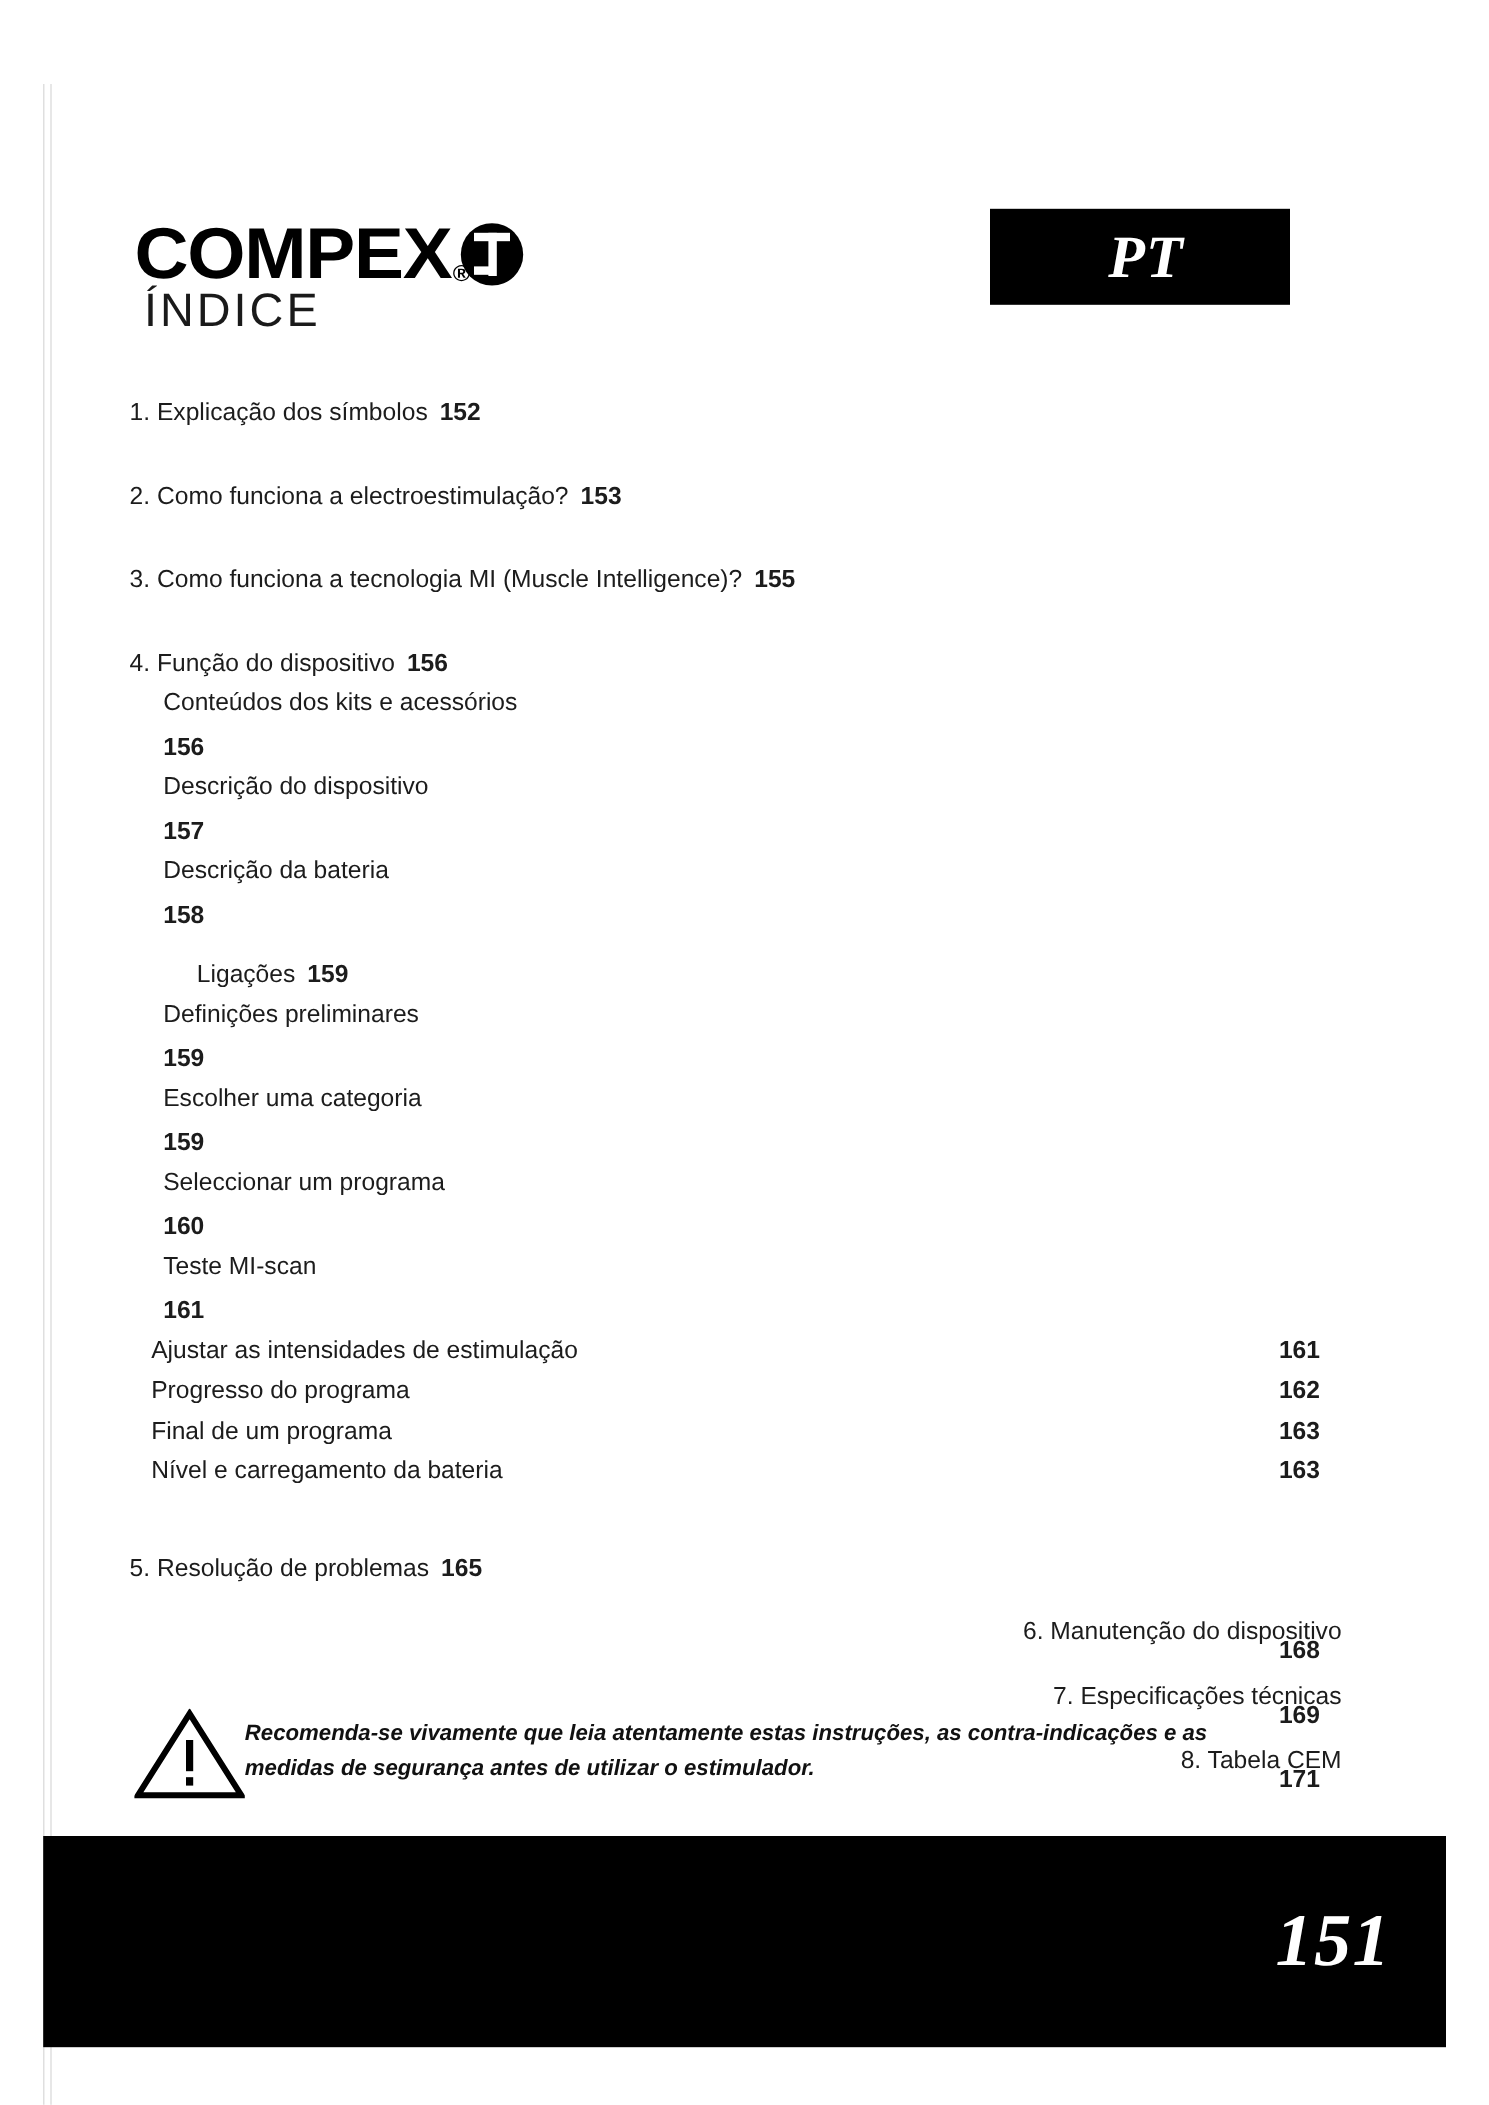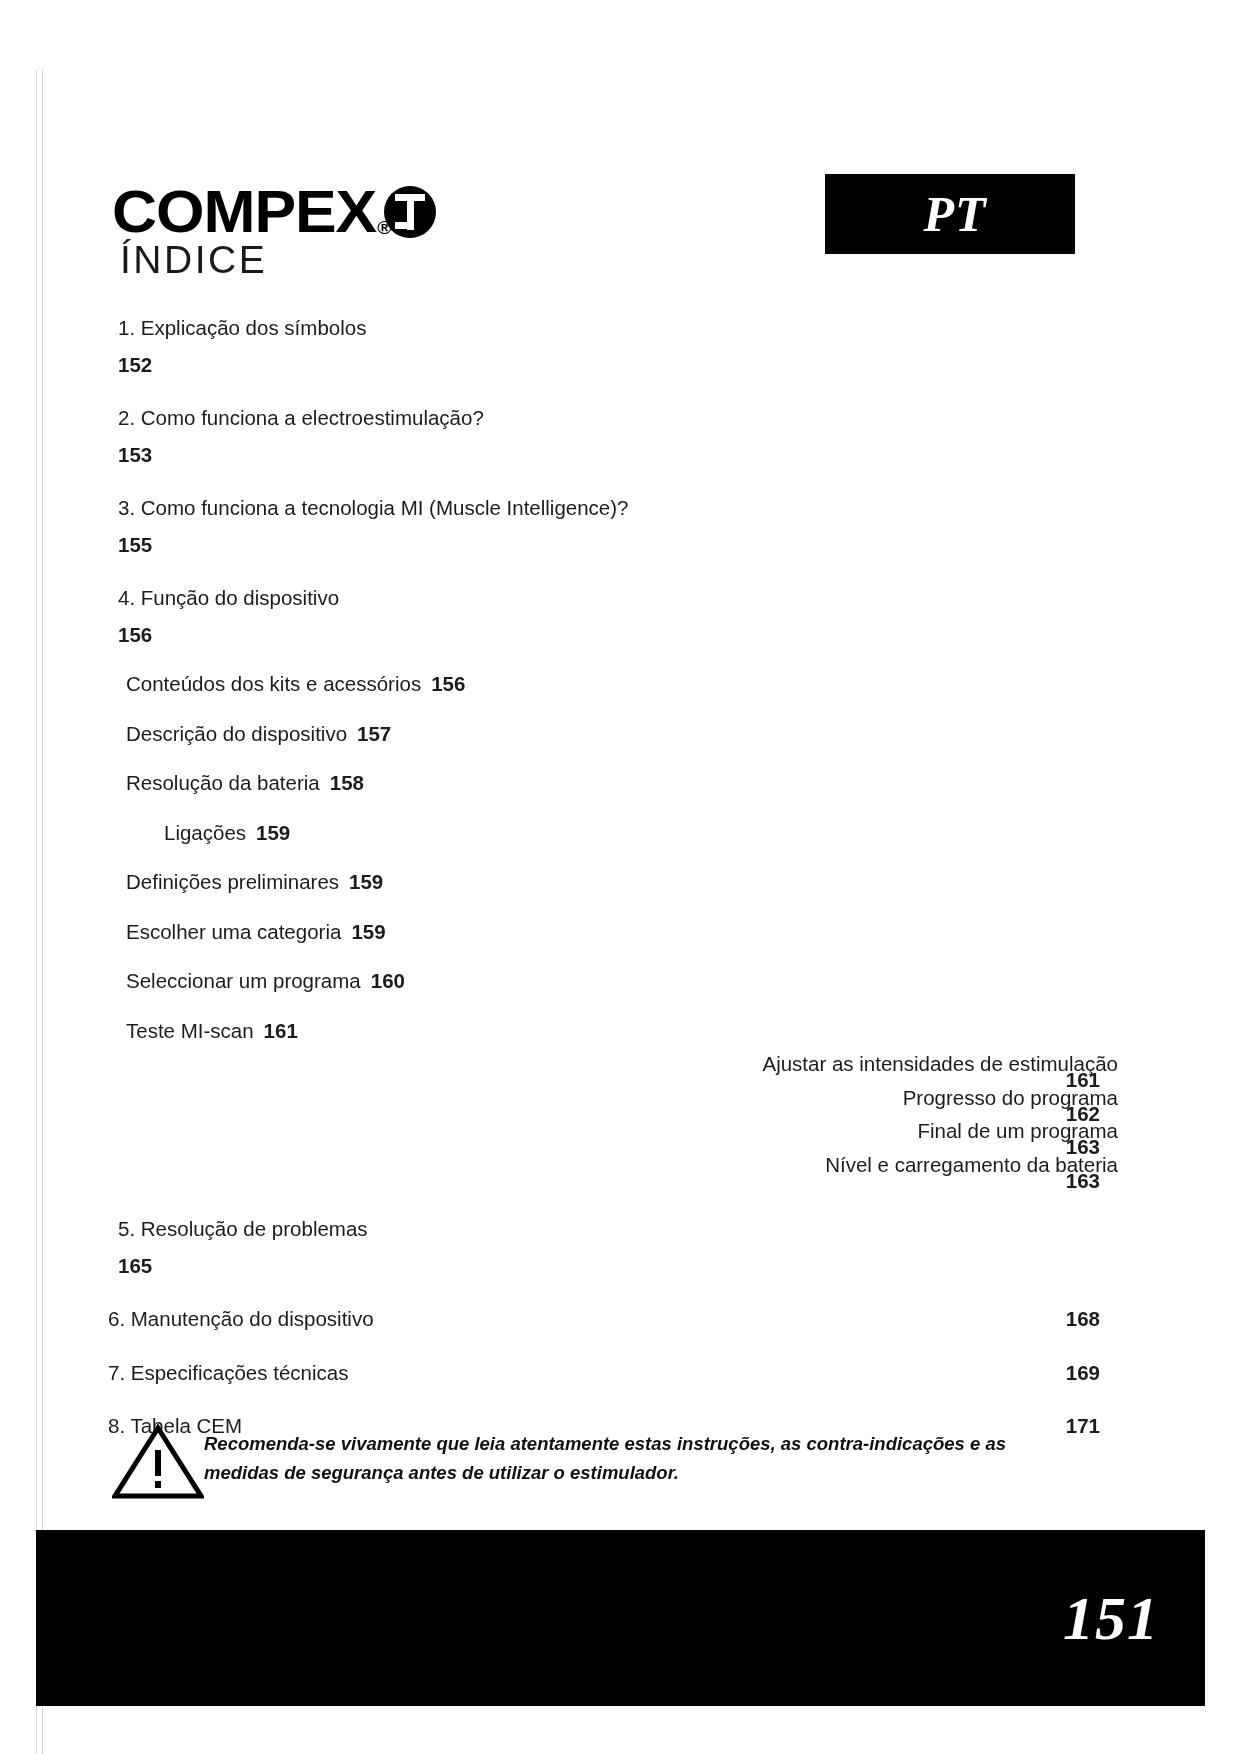--- a/index.html
+++ b/index.html
@@ -147,32 +147,32 @@
     width: 1010px;
   }
   .toc-row {
     display: flex;
     align-items: baseline;
     font-size: 20.5px;
     color: #1c1c1c;
     line-height: 1.0;
     white-space: pre;
   }
-  .toc-row.top-level { margin-top: 0; flex-direction: column; }
+  .toc-row.top-level { margin-top: 0; }
   .gap-lg { height: 33px; }
   .gap-sm { height: 13px; }
   .gap-xl { height: 44px; }
 
   .toc-label { white-space: pre; }
   .toc-page {
     font-weight: 700;
     margin-left: 10px;
     margin-top: 16px;
   }
-  .toc-row.indent { padding-left: 18px; }
+  .toc-row.indent { padding-left: 18px; flex-direction: column; }
   .toc-row.indent2 { padding-left: 56px; }
 
   .toc-row.spread {
     justify-content: flex-end;
   }
   .toc-row.spread .toc-page {
     position: absolute;
     right: 18px;
     margin-left: 0;
   }
@@ -252,21 +252,21 @@
       <div class="toc-row top-level"><span class="toc-label">2. Como funciona a electroestimulação?</span><span class="toc-page">153</span></div>
       <div class="gap-lg"></div>
       <div class="toc-row top-level"><span class="toc-label">3. Como funciona a tecnologia MI (Muscle Intelligence)?</span><span class="toc-page">155</span></div>
       <div class="gap-lg"></div>
       <div class="toc-row top-level"><span class="toc-label">4. Função do dispositivo</span><span class="toc-page">156</span></div>
       <div class="gap-sm"></div>
       <div class="toc-row indent"><span class="toc-label">Conteúdos dos kits e acessórios</span><span class="toc-page">156</span></div>
       <div class="gap-sm"></div>
       <div class="toc-row indent"><span class="toc-label">Descrição do dispositivo</span><span class="toc-page">157</span></div>
       <div class="gap-sm"></div>
-      <div class="toc-row indent"><span class="toc-label">Resolução da bateria</span><span class="toc-page">158</span></div>
+      <div class="toc-row indent"><span class="toc-label">Descrição da bateria</span><span class="toc-page">158</span></div>
       <div class="gap-sm"></div>
       <div class="toc-row indent2"><span class="toc-label">Ligações</span><span class="toc-page">159</span></div>
       <div class="gap-sm"></div>
       <div class="toc-row indent"><span class="toc-label">Definições preliminares</span><span class="toc-page">159</span></div>
       <div class="gap-sm"></div>
       <div class="toc-row indent"><span class="toc-label">Escolher uma categoria</span><span class="toc-page">159</span></div>
       <div class="gap-sm"></div>
       <div class="toc-row indent"><span class="toc-label">Seleccionar um programa</span><span class="toc-page">160</span></div>
       <div class="gap-sm"></div>
       <div class="toc-row indent"><span class="toc-label">Teste MI-scan</span><span class="toc-page">161</span></div>

